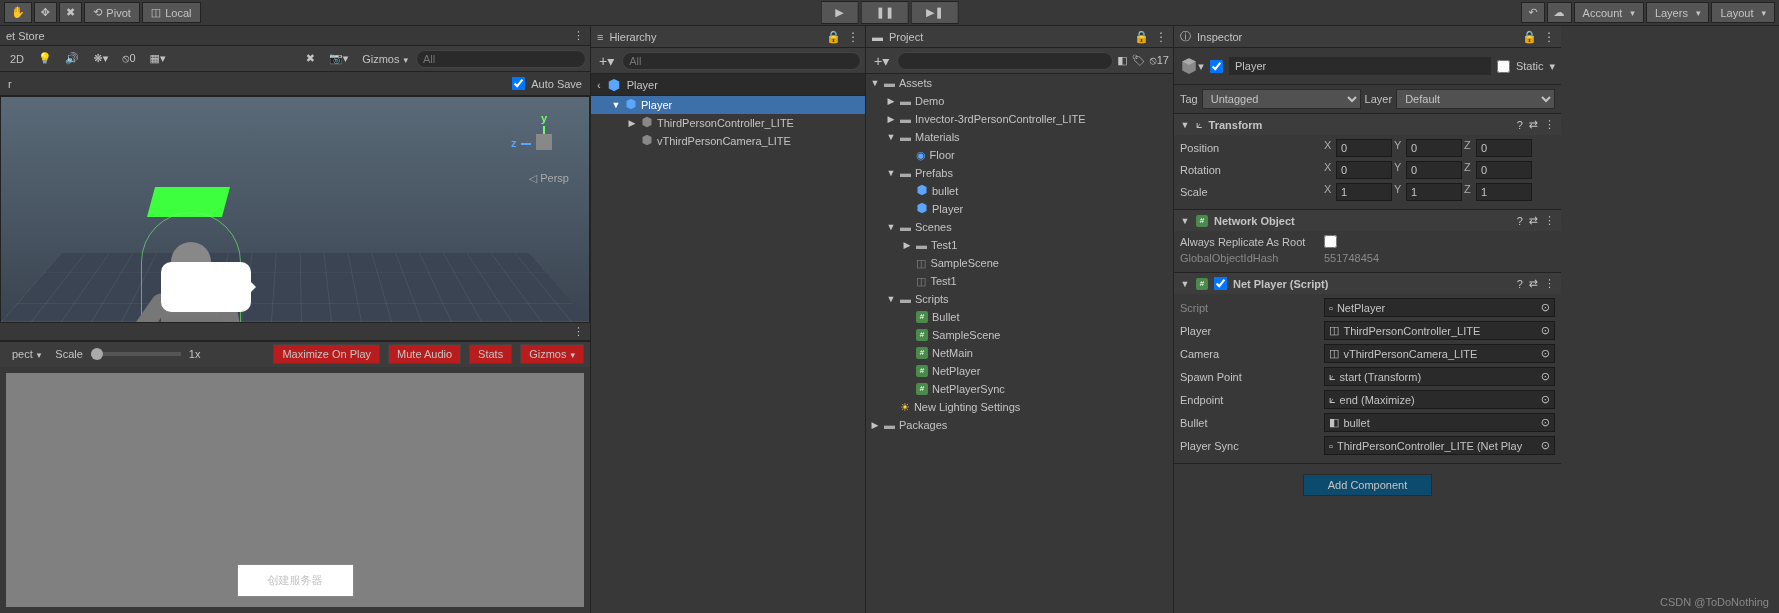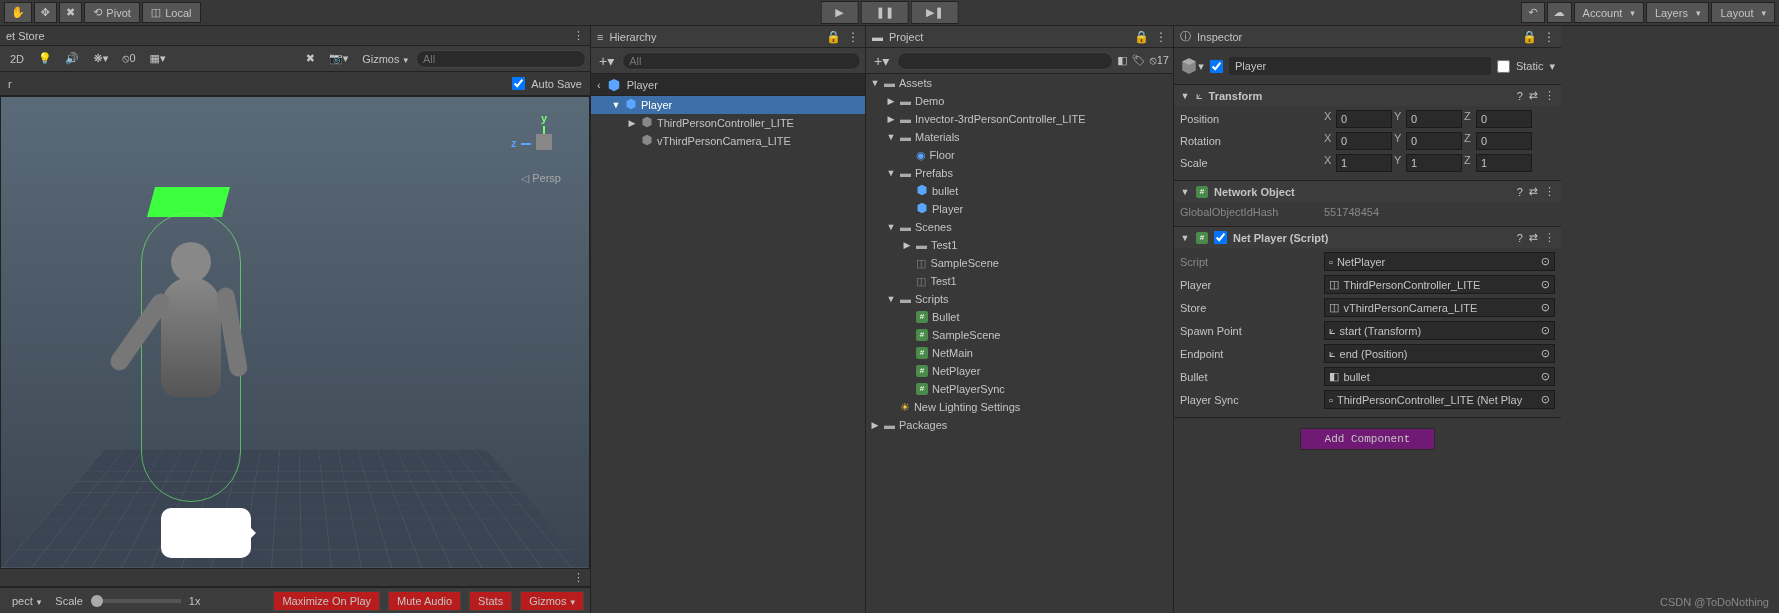--- a/index.html
+++ b/index.html
@@ -30,21 +30,21 @@
 .char-arm-l { width: 18px; height: 90px; background: #777; position: absolute; left: 0; top: 60px; transform: rotate(35deg); border-radius: 9px; }
 .char-arm-r { width: 18px; height: 90px; background: #777; position: absolute; right: 10px; top: 60px; transform: rotate(-10deg); border-radius: 9px; }
 .wire-capsule { position: absolute; left: 140px; top: 115px; width: 100px; height: 290px; border: 1px solid #6eff6e; border-radius: 50px; opacity: 0.6; }
 .green-bar { position: absolute; left: 150px; top: 90px; width: 75px; height: 30px; background: #3eff3e; transform: skewX(-15deg); }
 .gizmo-cube { position: absolute; right: 20px; top: 20px; width: 50px; height: 50px; }
 .gizmo-cube .cube { width: 16px; height: 16px; background: #888; position: absolute; left: 17px; top: 17px; }
 .gizmo-cube .y { position: absolute; left: 22px; top: -5px; color: #6eff6e; font-weight: bold; }
 .gizmo-cube .y::before { content: ""; position: absolute; left: 2px; top: 14px; width: 2px; height: 10px; background: #6eff6e; }
 .gizmo-cube .z { position: absolute; left: -8px; top: 20px; color: #5aa5ff; font-weight: bold; }
 .gizmo-cube .z::before { content: ""; position: absolute; left: 10px; top: 6px; width: 10px; height: 2px; background: #5aa5ff; }
-.persp { position: absolute; right: 28px; top: 75px; color: #aaa; font-size: 11px; }
+.persp { position: absolute; right: 20px; top: 75px; color: #aaa; font-size: 11px; }
 .camera-icon { position: absolute; left: 160px; bottom: 10px; width: 90px; height: 50px; background: #fff; border-radius: 10px; }
 .camera-icon::after { content: ""; position: absolute; right: -20px; top: 10px; border: 15px solid transparent; border-left-color: #fff; }
 .scene-footer { height: 26px; background: #3c3c3c; display: flex; align-items: center; gap: 8px; padding: 0 6px; border-top: 1px solid #222; }
 .slider-track { width: 90px; height: 4px; background: #555; position: relative; }
 .slider-thumb { position: absolute; left: 0; top: -4px; width: 12px; height: 12px; background: #aaa; border-radius: 50%; }
 .bottom-btn { background: #b91c1c; border: 1px solid #444; padding: 3px 8px; color: #c4c4c4; cursor: pointer; }
 .panel { background: #383838; display: flex; flex-direction: column; border-left: 1px solid #222; }
 .panel-header { height: 22px; background: #3c3c3c; display: flex; align-items: center; gap: 6px; padding: 0 6px; border-bottom: 1px solid #222; }
 .panel-header .fill { flex: 1; }
 .panel-header .ic { cursor: pointer; font-size: 12px; }
@@ -76,21 +76,21 @@
 .comp-body { padding: 2px 6px 6px; }
 .prop-row { display: flex; align-items: center; gap: 4px; padding: 2px 0; }
 .prop-label { width: 140px; }
 .xyz-group { display: flex; gap: 2px; flex: 1; }
 .xyz-lbl { color: #aaa; width: 10px; }
 .num-in { background: #2a2a2a; border: 1px solid #1a1a1a; color: #c4c4c4; padding: 2px 4px; font-size: 11px; width: 56px; }
 .obj-field { background: #2a2a2a; border: 1px solid #1a1a1a; color: #c4c4c4; padding: 2px 4px; font-size: 11px; flex: 1; display: flex; align-items: center; gap: 4px; }
 .obj-field .pick { margin-left: auto; cursor: pointer; }
 .readonly { color: #888; }
 .add-comp-row { padding: 10px; display: flex; justify-content: center; }
-.add-comp { background: #701a75; border: 1px solid #2a2a2a; color: #c4c4c4; padding: 4px 24px; cursor: pointer; font-family: Liberation Mono, monospace; }
+.add-comp { background: #0c4a6e; border: 1px solid #2a2a2a; color: #c4c4c4; padding: 4px 24px; cursor: pointer; }
 .watermark { position: absolute; right: 10px; bottom: 5px; color: #888; font-size: 11px; }
 .dots { cursor: pointer; }
 </style>
 </head>
 <body>
 
 <div class="topbar">
   <div class="topbar-left">
     <button class="tb-btn icon">✋</button>
     <button class="tb-btn icon">✥</button>
@@ -168,20 +168,23 @@
       <div class="slider-track">
           <div class="slider-thumb"></div>
         </div>
       <span>1x</span>
       <span class="tool-sep"></span>
       <button class="bottom-btn">Maximize On Play</button>
       <button class="bottom-btn">Mute Audio</button>
       <button class="bottom-btn">Stats</button>
       <button class="bottom-btn dd-arrow">Gizmos</button>
     </div>
+    <div style="flex:1; background:#808080; border:6px solid #383838; display:flex; align-items:flex-end; justify-content:center; padding-bottom:10px">
+      <div style="background:#fff; padding:8px 30px; border:1px solid #888">创建服务器</div>
+    </div>
   </div>
 
   <div class="panel hierarchy">
     <div class="panel-header">
       <span>≡</span>
       <span>Hierarchy</span>
       <span class="fill"></span>
       <span class="ic">🔒</span>
       <span class="ic dots">⋮</span>
     </div>
@@ -358,20 +361,26 @@
       <span class="obj-cube"><svg viewBox="0 0 16 16" width="18" height="18">
             <path fill="#888" d="M8 1l6 3v8l-6 3-6-3V4z"></path>
             <path fill="#aaa" d="M8 1l6 3-6 3-6-3z"></path>
           </svg>▾</span>
       <input type="checkbox" checked="" style="">
       <input class="obj-name" value="Player" style="">
       <input type="checkbox" style="">
       <span>Static</span>
         <span>▾</span>
     </div>
+    <div class="tag-row">
+      <span>Tag</span>
+      <select class="tag-sel"><option>Untagged</option></select>
+      <span>Layer</span>
+      <select class="tag-sel"><option>Default</option></select>
+    </div>
 
     <div class="comp">
       <div class="comp-header">
         <span class="fold">▼</span>
         <span>⟀</span>
         <b>Transform</b>
         <span class="fill"></span>
         <span class="ic">?</span>
         <span class="ic">⇄</span>
         <span class="ic dots">⋮</span>
@@ -417,20 +426,24 @@
       <div class="comp-header">
         <span class="fold">▼</span>
         <span class="script-ic">#</span>
         <b>Network Object</b>
         <span class="fill"></span>
         <span class="ic">?</span>
         <span class="ic">⇄</span>
         <span class="ic dots">⋮</span>
       </div>
       <div class="comp-body">
+        <div class="prop-row">
+            <span class="prop-label">Always Replicate As Root</span>
+            <input type="checkbox" style="">
+          </div>
         <div class="prop-row readonly">
             <span class="prop-label">GlobalObjectIdHash</span>
             <span>551748454</span>
           </div>
       </div>
     </div>
 
     <div class="comp">
       <div class="comp-header">
         <span class="fold">▼</span>
@@ -445,30 +458,30 @@
       <div class="comp-body">
         <div class="prop-row readonly">
             <span class="prop-label">Script</span>
             <div class="obj-field">▫<span>NetPlayer</span><span class="pick">⊙</span></div>
           </div>
         <div class="prop-row">
             <span class="prop-label">Player</span>
             <div class="obj-field">◫<span>ThirdPersonController_LITE</span><span class="pick">⊙</span></div>
           </div>
         <div class="prop-row">
-            <span class="prop-label">Store</span>
+            <span class="prop-label">Camera</span>
             <div class="obj-field">◫<span>vThirdPersonCamera_LITE</span><span class="pick">⊙</span></div>
           </div>
         <div class="prop-row">
             <span class="prop-label">Spawn Point</span>
             <div class="obj-field">⟀<span>start (Transform)</span><span class="pick">⊙</span></div>
           </div>
         <div class="prop-row">
             <span class="prop-label">Endpoint</span>
-            <div class="obj-field">⟀<span>end (Position)</span><span class="pick">⊙</span></div>
+            <div class="obj-field">⟀<span>end (Maximize)</span><span class="pick">⊙</span></div>
           </div>
         <div class="prop-row">
             <span class="prop-label">Bullet</span>
             <div class="obj-field">◧<span>bullet</span><span class="pick">⊙</span></div>
           </div>
         <div class="prop-row">
             <span class="prop-label">Player Sync</span>
             <div class="obj-field">▫<span>ThirdPersonController_LITE (Net Play</span><span class="pick">⊙</span></div>
           </div>
       </div>

